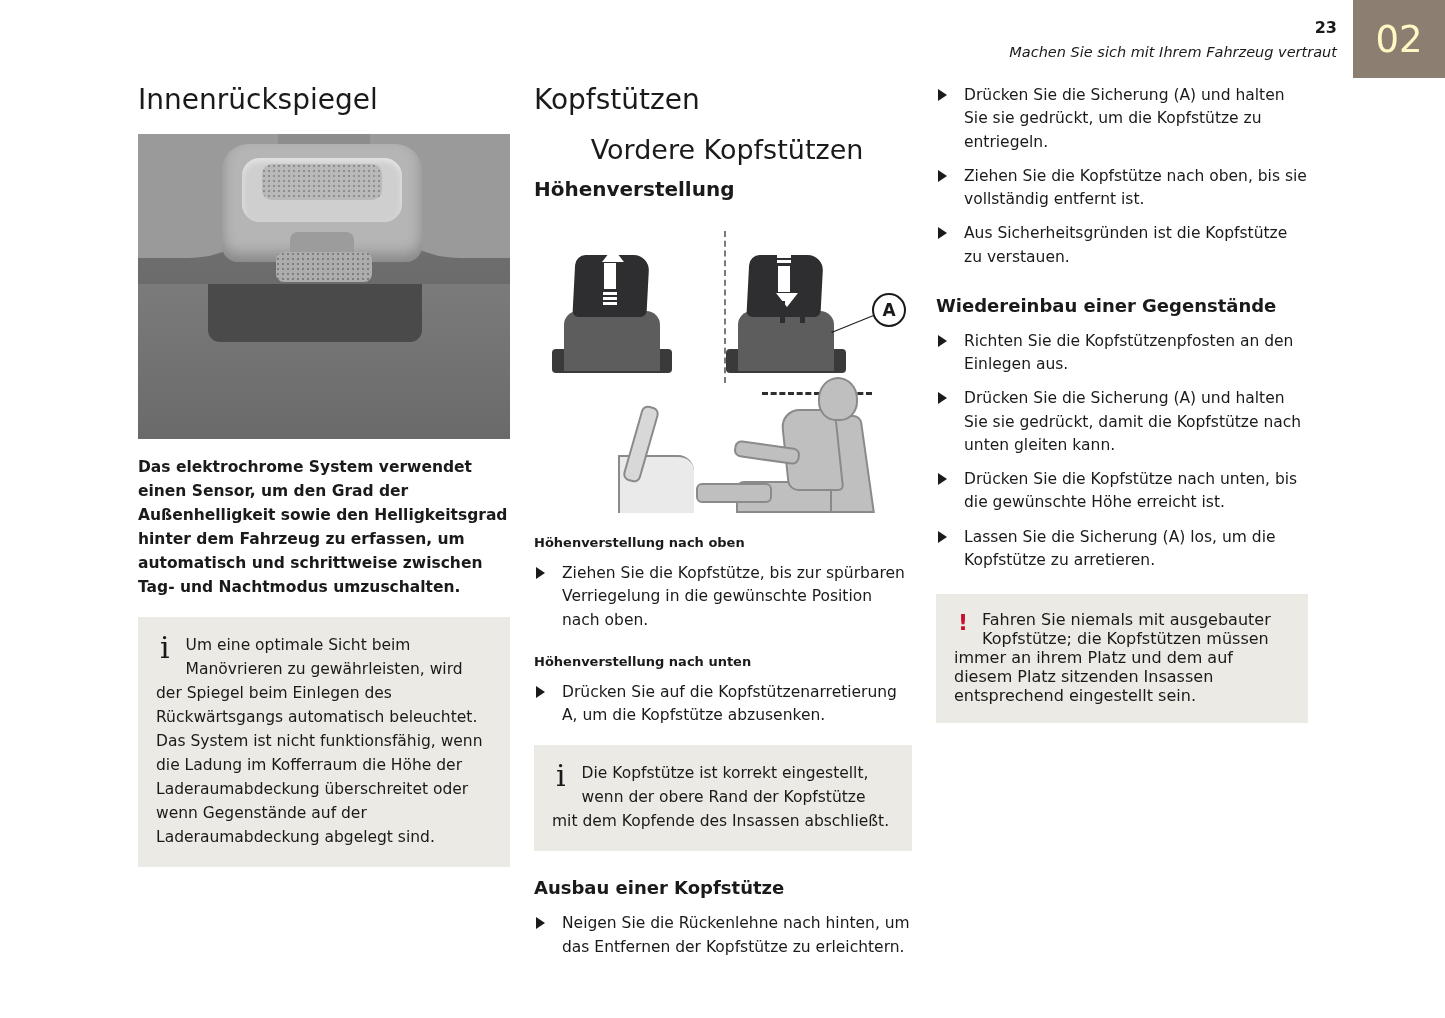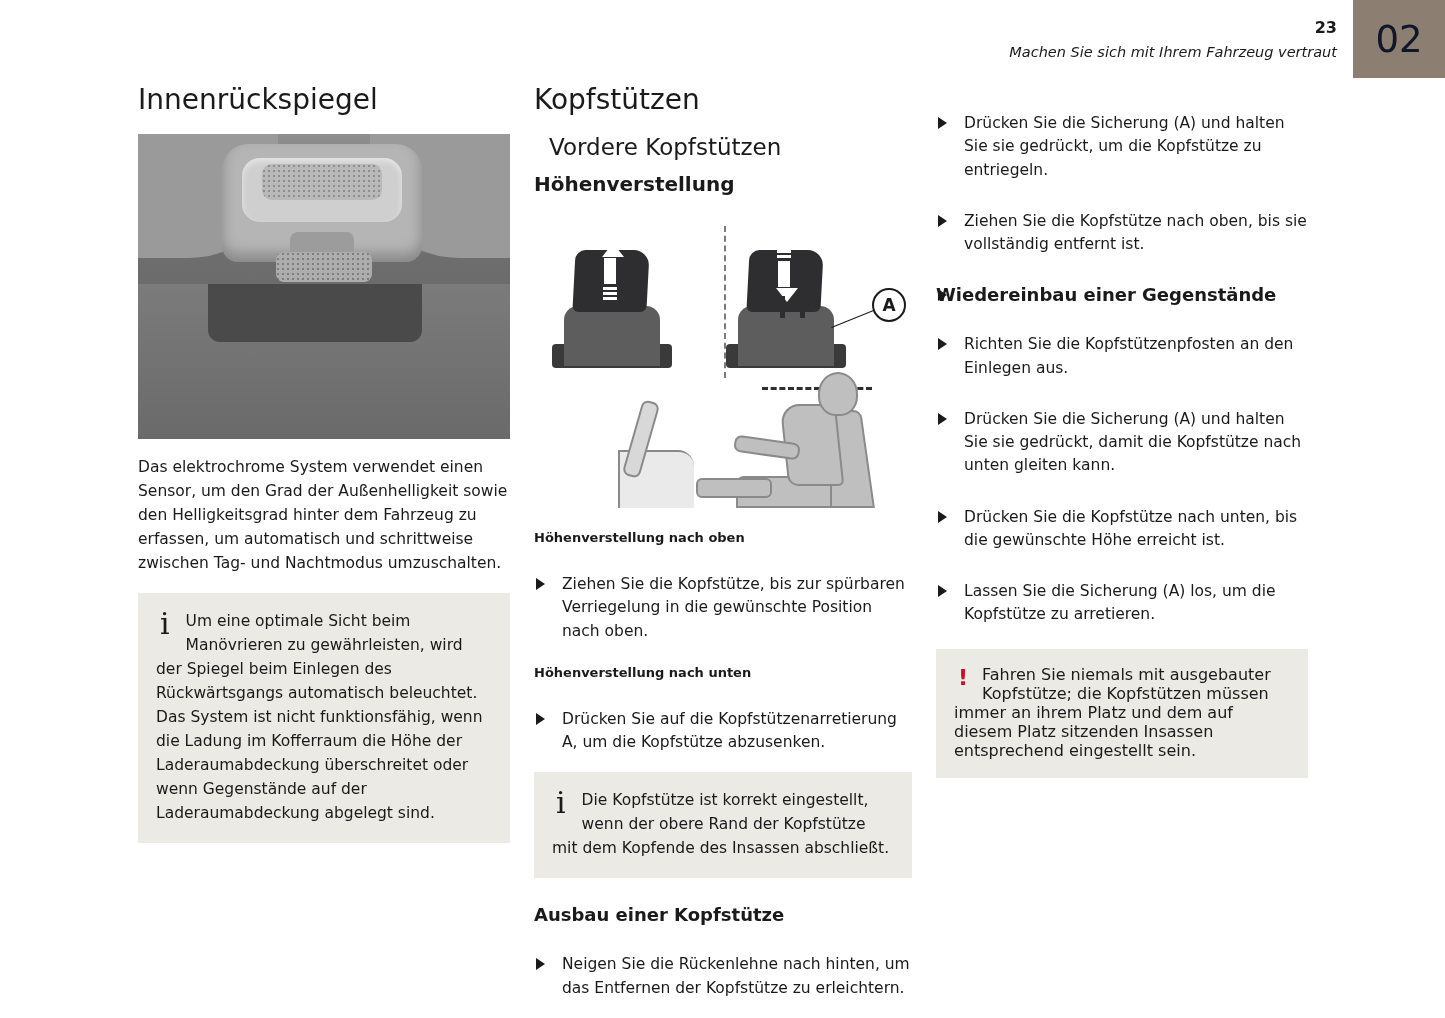--- a/index.html
+++ b/index.html
@@ -21,21 +21,21 @@
   }
 
   
   .chapter-tab {
     position: absolute;
     top: 0;
     right: 0;
     width: 92px;
     height: 78px;
     background: #8c7f72;
-    color: #0f172a;
+    color: #fef9c3;
     display: flex;
     align-items: center;
     justify-content: center;
     font-size: 37px;
     font-weight: 400;
     letter-spacing: 0px;
   }
   .header-line {
     position: absolute;
     top: 44px;
@@ -63,23 +63,24 @@
   .col-2 { left: 534px; width: 378px; }
   .col-3 { left: 936px; width: 372px; }
 
   h1.section-title {
     font-size: 28px;
     font-weight: 400;
     margin: 0 0 18px 0;
     line-height: 1.15;
   }
   h2.sub-title {
-    font-size: 23px;
+    font-size: 27px;
     font-weight: 400;
-    margin: 4px 0 12px 15px;
+    margin: 4px 0 12px 8px;
+    text-align: center;
   }
   h3.sub-sub {
     font-size: 20px;
     font-weight: bold;
     margin: 6px 0 12px 0;
   }
   h3.bold-head {
     font-size: 13px;
     font-weight: bold;
     margin: 22px 0 12px 0;
@@ -100,21 +101,20 @@
     list-style: none;
     margin: 0 0 10px 0;
     padding: 0;
   }
   ul.bullets li {
     position: relative;
     padding-left: 28px;
     font-size: 15.5px;
     line-height: 1.5;
     margin-bottom: 11px;
-    margin-top: 28px;
   }
   ul.bullets li .tri {
     position: absolute;
     left: 2px;
     top: 5px;
     width: 0;
     height: 0;
     border-left: 9px solid #1a1a1a;
     border-top: 6px solid transparent;
     border-bottom: 6px solid transparent;
@@ -448,21 +448,21 @@
       <div class="roof-right"></div>
       <div class="mirror-body"></div>
       <div class="mirror-inner"></div>
       <div class="mesh"></div>
       <div class="mirror-stem"></div>
       <div class="sensor"></div>
       <div class="windshield"></div>
       <div class="dark-panel"></div>
     </div>
 
-    <p class="body" style="margin-top:16px;">Das elektrochrome System verwendet einen Sensor, um den Grad der Außenhelligkeit sowie den Helligkeitsgrad hinter dem Fahrzeug zu erfassen, um automatisch und schrittweise zwischen Tag- und Nachtmodus umzuschalten.</p>
+    <p class="body" style="margin-top:16px;font-weight:bold;">Das elektrochrome System verwendet einen Sensor, um den Grad der Außenhelligkeit sowie den Helligkeitsgrad hinter dem Fahrzeug zu erfassen, um automatisch und schrittweise zwischen Tag- und Nachtmodus umzuschalten.</p>
 
     <div class="note-box">
       <span class="note-i">i</span>
       <div class="note-text">Um eine optimale Sicht beim Manövrieren zu gewährleisten, wird der Spiegel beim Einlegen des Rückwärtsgangs automatisch beleuchtet. Das System ist nicht funktionsfähig, wenn die Ladung im Kofferraum die Höhe der Laderaumabdeckung überschreitet oder wenn Gegenstände auf der Laderaumabdeckung abgelegt sind.</div>
     </div>
   </div>
 
   <div class="col col-2">
     <h1 class="section-title">Kopfstützen</h1>
     <h2 class="sub-title">Vordere Kopfstützen</h2>
@@ -533,21 +533,21 @@
     <h3 class="bold-head-lg">Ausbau einer Kopfstütze</h3>
     <ul class="bullets">
       <li><span class="tri"></span><span>Neigen Sie die Rückenlehne nach hinten, um das Entfernen der Kopfstütze zu erleichtern.</span></li>
     </ul>
   </div>
 
   <div class="col col-3">
     <ul class="bullets">
       <li><span class="tri"></span><span>Drücken Sie die Sicherung (A) und halten Sie sie gedrückt, um die Kopfstütze zu entriegeln.</span></li>
       <li><span class="tri"></span><span>Ziehen Sie die Kopfstütze nach oben, bis sie vollständig entfernt ist.</span></li>
-      <li><span class="tri"></span></li>
+      <li><span class="tri"></span><span>Aus Sicherheitsgründen ist die Kopfstütze zu verstauen.</span></li>
     </ul>
 
     <h3 class="bold-head-lg">Wiedereinbau einer Gegenstände</h3>
     <ul class="bullets">
       <li><span class="tri"></span><span>Richten Sie die Kopfstützenpfosten an den Einlegen aus.</span></li>
       <li><span class="tri"></span><span>Drücken Sie die Sicherung (A) und halten Sie sie gedrückt, damit die Kopfstütze nach unten gleiten kann.</span></li>
       <li><span class="tri"></span><span>Drücken Sie die Kopfstütze nach unten, bis die gewünschte Höhe erreicht ist.</span></li>
       <li><span class="tri"></span><span>Lassen Sie die Sicherung (A) los, um die Kopfstütze zu arretieren.</span></li>
     </ul>
 

